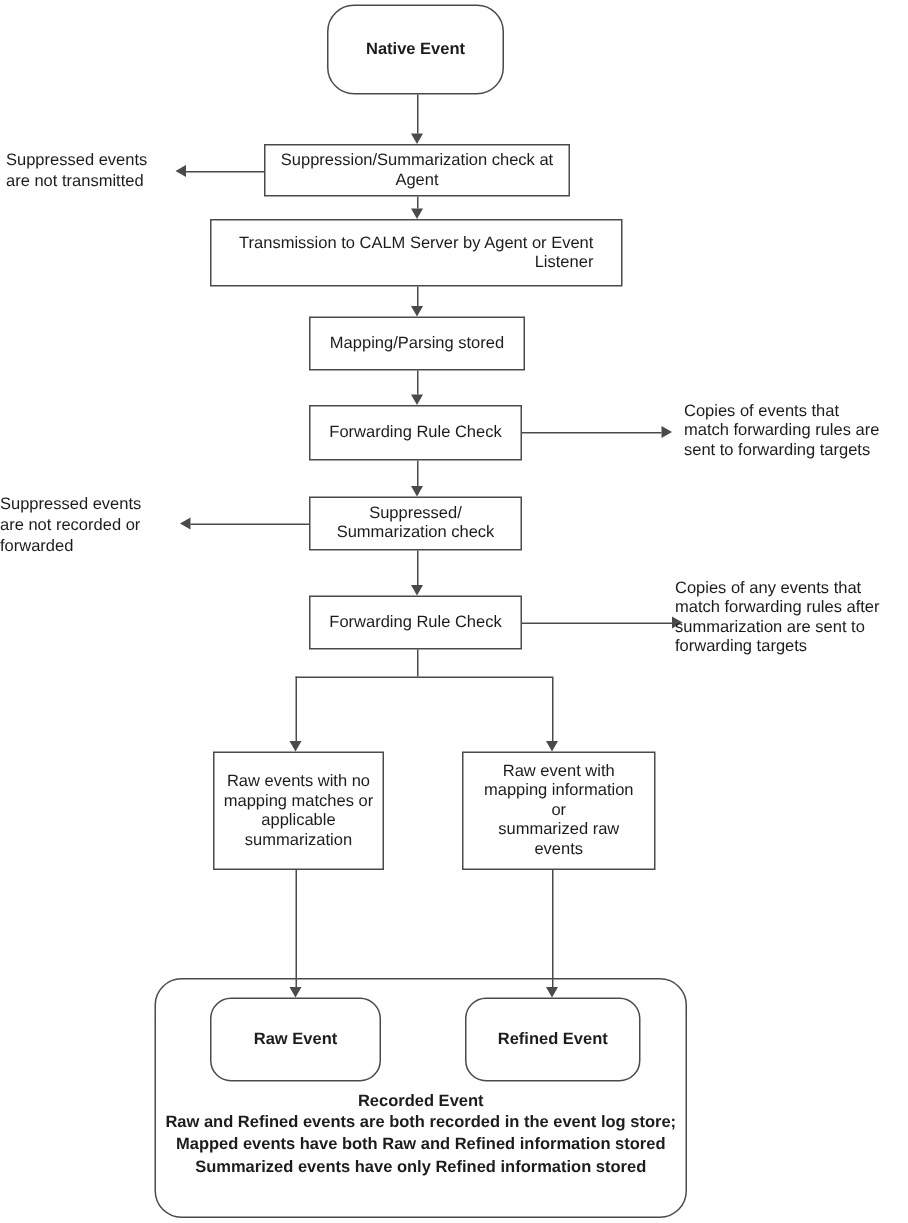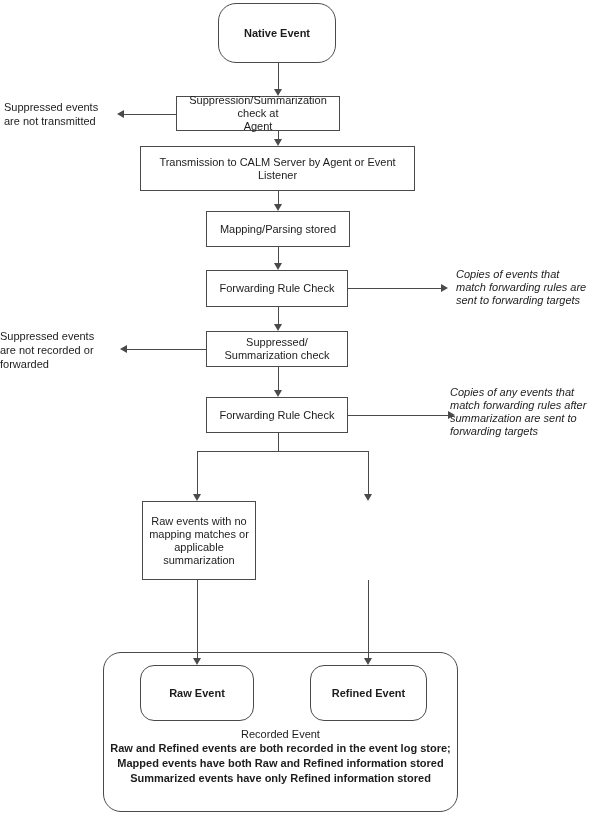--- a/index.html
+++ b/index.html
@@ -31,54 +31,59 @@
     border-top:7px solid var(--stroke);}
   .arr-left{position:absolute;width:0;height:0;
     border-top:4px solid transparent;border-bottom:4px solid transparent;
     border-right:7px solid var(--stroke);}
   .arr-right{position:absolute;width:0;height:0;
     border-top:4px solid transparent;border-bottom:4px solid transparent;
     border-left:7px solid var(--stroke);}
   .annotation{
     position:absolute;white-space:pre-line;line-height:14px;
   }
-  .annotation.right{line-height:13px;font-style:italic;}
+  .annotation.right{line-height:13px;}
   .recorded-text{
     position:absolute;left:107px;top:727px;width:347px;text-align:center;
   }
-  .recorded-title{font-weight:normal;line-height:14px;}
+  .recorded-title{font-weight:bold;line-height:14px;}
   .recorded-desc{white-space:pre-line;line-height:15px;font-weight:bold;}
 </style>
 </head>
 <body>
 
 <div class="canvas">
 
   <div class="node rounded bold" style="left:218px;top:3px;width:118px;height:60px;">Native Event</div>
 
-  <div class="node" style="left:176px;top:96px;width:164px;height:35px;">Suppression/Summarization check at
+  <div class="node" style="left:176px;top:96px;width:204px;height:35px;">Suppression/Summarization check at
 Agent</div>
 
-  <div class="node" style="left:140px;top:146px;width:275px;height:45px;">Transmission to CALM Server by Agent or Event
+  <div class="node" style="left:140px;top:146px;width:275px;height:45px;text-align:right;">Transmission to CALM Server by Agent or Event
 Listener</div>
 
   <div class="node" style="left:206px;top:211px;width:144px;height:36px;">Mapping/Parsing stored</div>
 
   <div class="node" style="left:206px;top:270px;width:142px;height:37px;">Forwarding Rule Check</div>
 
   <div class="node" style="left:206px;top:331px;width:142px;height:36px;">Suppressed/
 Summarization check</div>
 
   <div class="node" style="left:206px;top:397px;width:142px;height:36px;">Forwarding Rule Check</div>
 
   <div class="node" style="left:142px;top:501px;width:114px;height:79px;">Raw events with no
 mapping matches or
 applicable
 summarization</div>
 
+  <div class="node" style="left:308px;top:501px;width:129px;height:79px;">Raw event with
+mapping information
+or
+summarized raw
+events</div>
 
   <div class="container-box" style="left:103px;top:652px;width:355px;height:160px;"></div>
 
   <div class="node rounded bold" style="left:140px;top:665px;width:114px;height:56px;border-radius:14px;">Raw Event</div>
 
   <div class="node rounded bold" style="left:310px;top:665px;width:117px;height:56px;border-radius:14px;">Refined Event</div>
 
   <div class="recorded-text">
     <div class="recorded-title">Recorded Event</div>
     <div class="recorded-desc">Raw and Refined events are both recorded in the event log store;

